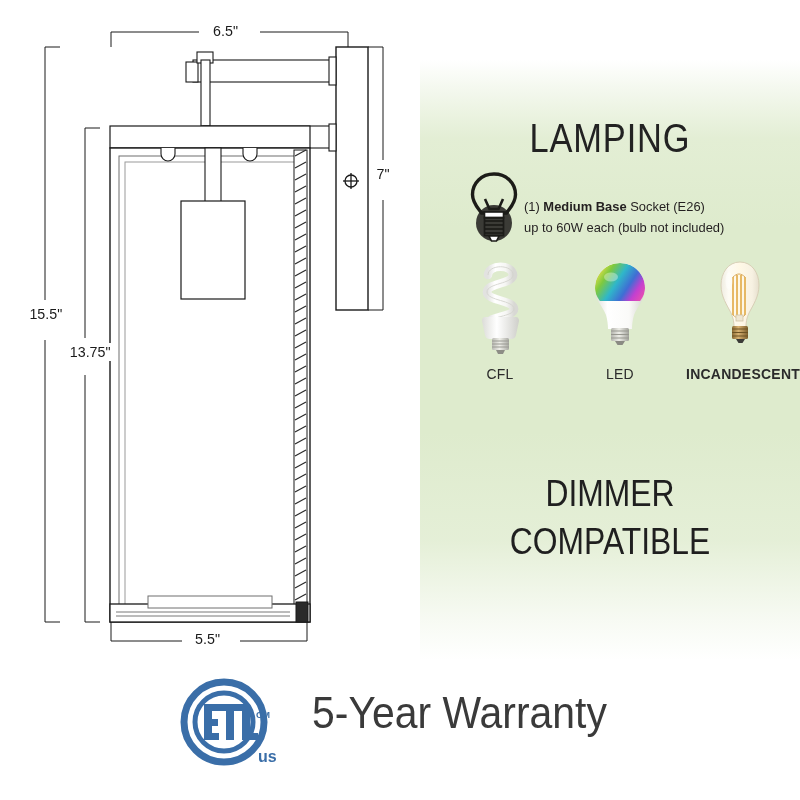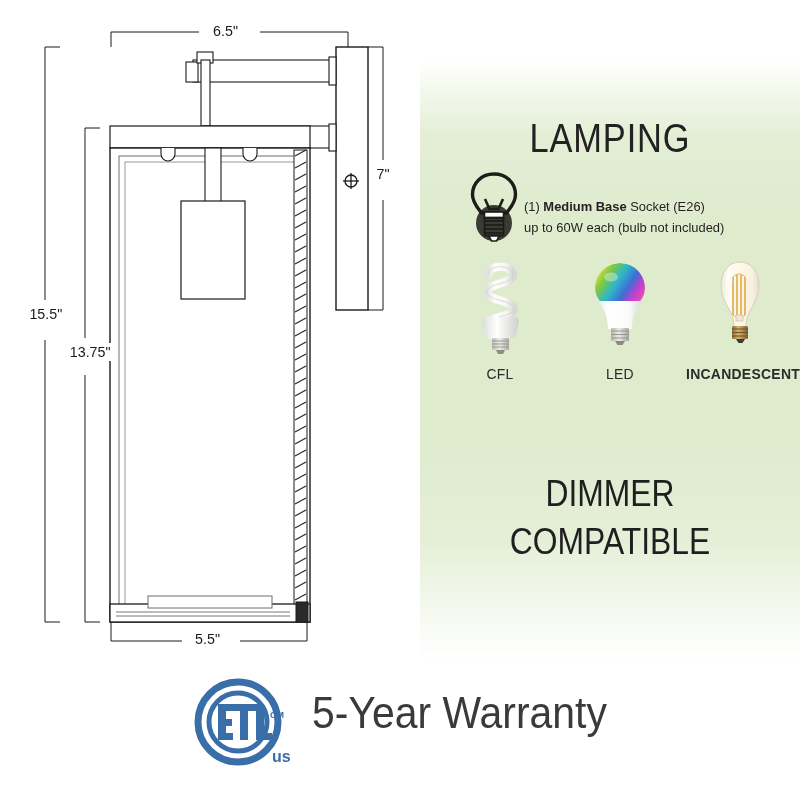--- a/index.html
+++ b/index.html
@@ -53,21 +53,21 @@
   }
   .bulb-art{position:absolute;top:0;left:50%;transform:translateX(-50%);}
 
   .dimmer{
     position:absolute;left:420px;top:470px;width:380px;
     text-align:center;font-size:37px;color:#1f1f1f;line-height:1.30;
     transform:scaleX(0.86);
   }
 
   
-  .etl-wrap{position:absolute;left:192px;top:678px;width:110px;height:96px;}
+  .etl-wrap{position:absolute;left:178px;top:678px;width:110px;height:96px;}
   .warranty{
     position:absolute;left:312px;top:688px;
     font-size:44px;color:#3a3a3a;letter-spacing:0px;
     transform:scaleX(0.93);transform-origin:left top;
     white-space:nowrap;
   }
 
   
   .drawing{position:absolute;left:0;top:0;width:420px;height:680px;}
 

